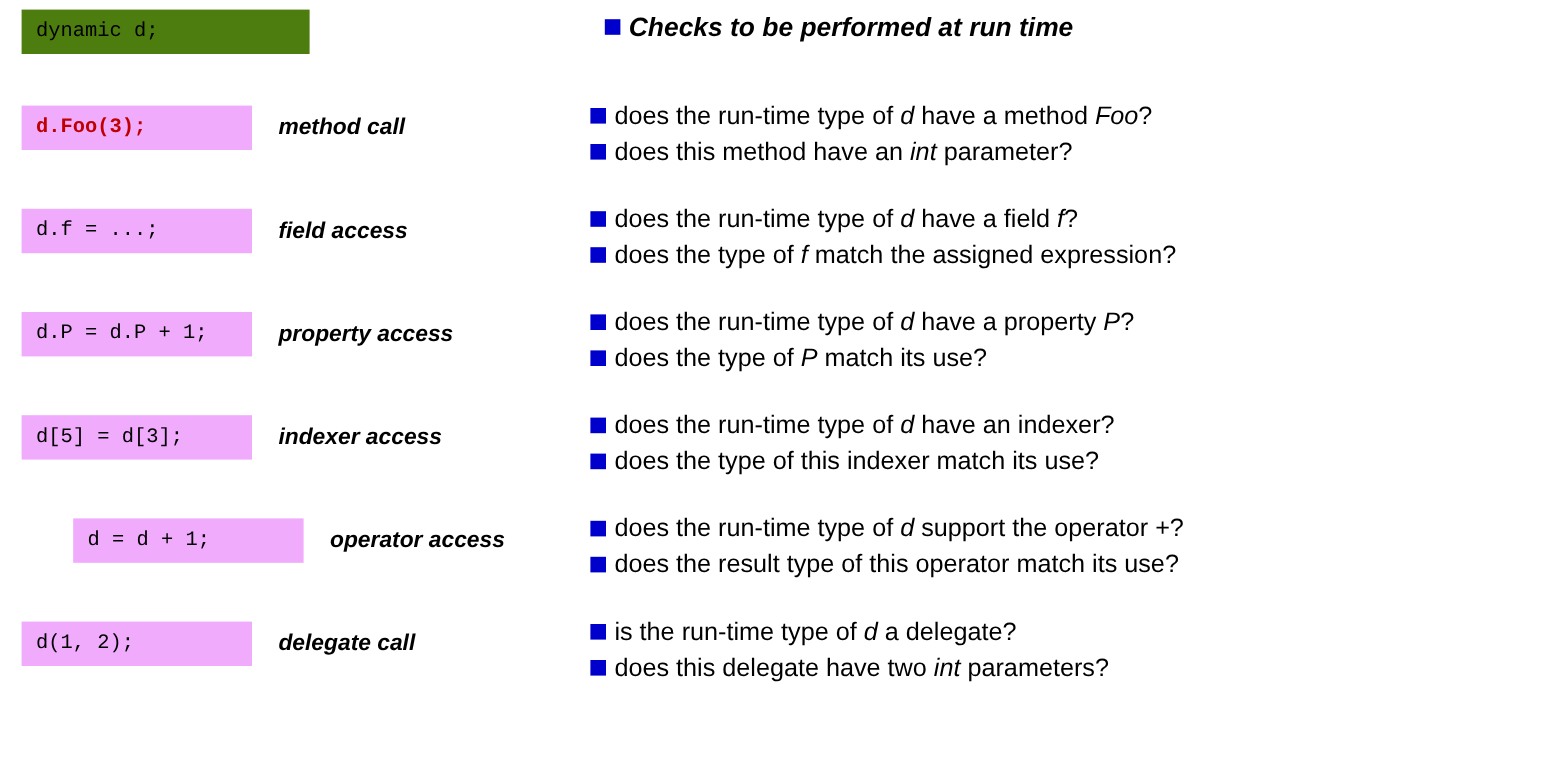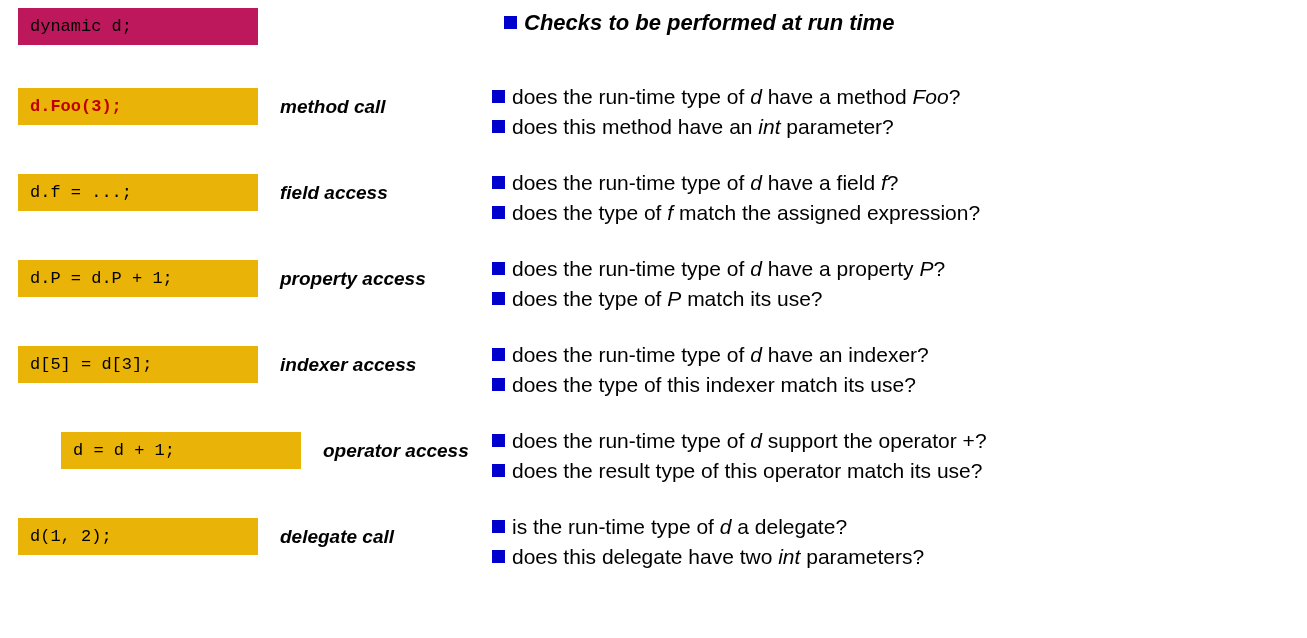--- a/index.html
+++ b/index.html
@@ -30,34 +30,34 @@
   .code-box {
     font-family: "Liberation Mono", monospace;
     font-size: 17px;
     color: #000000;
     padding: 7px 12px;
     box-sizing: border-box;
     white-space: pre;
     letter-spacing: 0px;
   }
   .decl-box {
-    background: #be185d;
+    background: #4d7c0f;
     width: 240px;
     height: 37px;
     display: flex;
     align-items: center;
   }
   .row {
     position: relative;
     display: flex;
     align-items: flex-start;
   }
   .snippet {
-    background: #eab308;
-    width: 240px;
+    background: #f0abfc;
+    width: 192px;
     height: 37px;
     display: flex;
     align-items: center;
     flex: none;
   }
   .snippet.bold {
     font-weight: bold;
     color: #c00000;
   }
   .caption {

